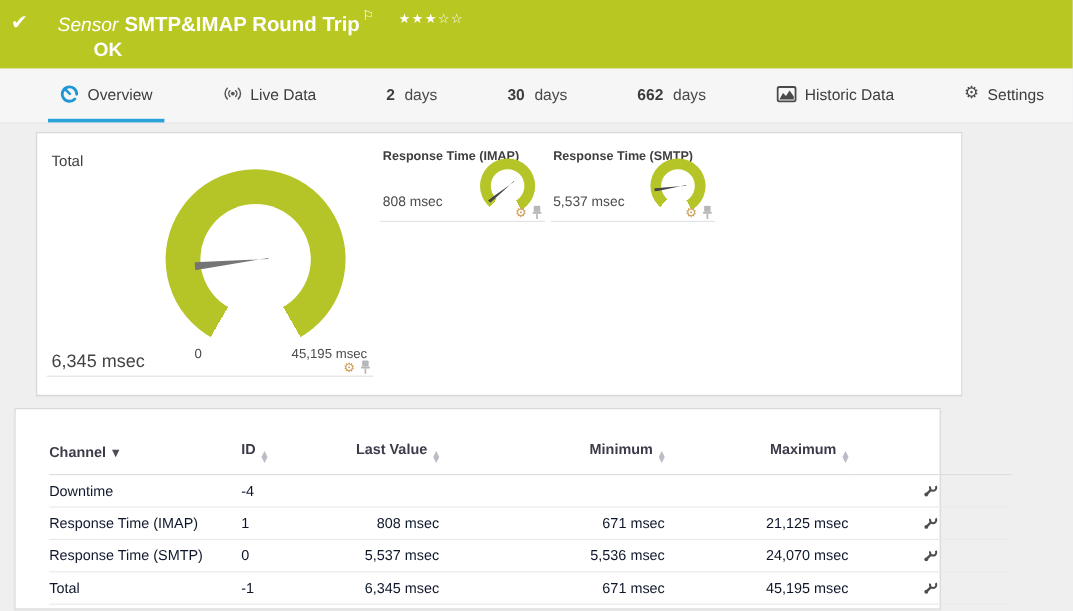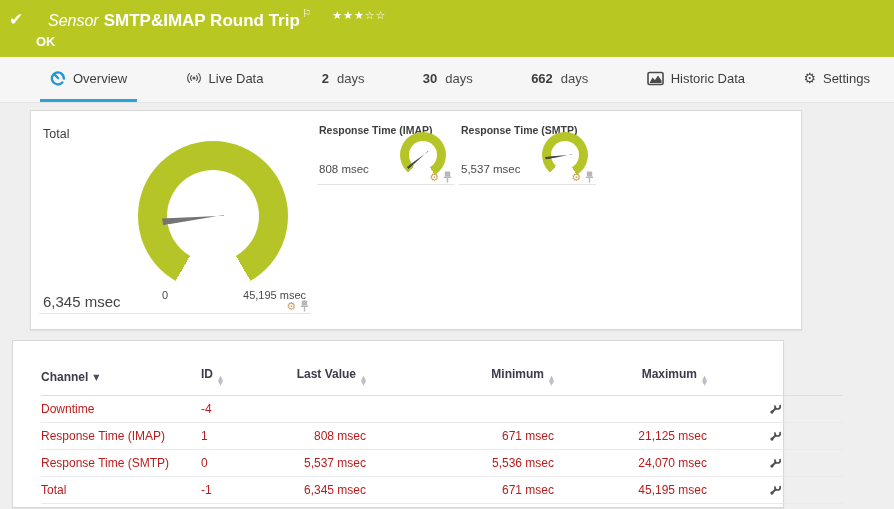--- a/index.html
+++ b/index.html
@@ -16,21 +16,21 @@
   .sensor-header {
     height:57px; background:#b8c722; color:#fff;
     position:relative; padding:7px 0 0 10px;
   }
   .hdr-check { position:absolute; left:9px; top:9px; font-size:17px; font-weight:bold; }
   .hdr-line1 { margin-left:38px; white-space:nowrap; }
   .hdr-kind { font-style:italic; font-size:16px; font-weight:300; }
   .hdr-title { font-size:17px; font-weight:bold; margin-left:5px; }
   .hdr-flag { font-size:11px; vertical-align:9px; margin-left:2px; }
   .hdr-stars { font-size:11px; vertical-align:7px; margin-left:16px; letter-spacing:1px; }
-  .hdr-status { margin-left:26px; margin-top:3px; font-size:13px; font-weight:bold; }
+  .hdr-status { margin-left:68px; margin-top:3px; font-size:16px; font-weight:bold; }
 
   
   .tabbar {
     height:46px; background:#f6f6f7; border-bottom:1px solid #e4e4e6;
     display:flex; align-items:stretch; padding:0 14px 0 40px;
     justify-content:space-between;
   }
   .tab {
     display:flex; align-items:center; gap:7px;
     padding:0 10px; font-size:13px; color:#3d3d3d; cursor:pointer;
@@ -92,21 +92,21 @@
   .tile-icons svg { display:block; cursor:pointer; }
 
   
   table { width:100%; border-collapse:collapse; table-layout:fixed; font-size:12px; }
   col.c-channel { width:160px; } col.c-id { width:85px; } col.c-last { width:80px; }
   col.c-min { width:188px; } col.c-max { width:153px; } col.c-act { width:136px; }
   th { font-weight:bold; color:#3b3b49; text-align:left; padding:6px 0 9px 0; cursor:pointer; white-space:nowrap; }
   th.num, td.num { text-align:right; }
   thead tr { border-bottom:1px solid #dedee2; }
   tbody tr { border-bottom:1px solid #eaeaec; height:27px; }
-  td { color:#b91c1c; padding:5px 0; white-space:nowrap; }
+  td { color:#0f172a; padding:5px 0; white-space:nowrap; }
   td.act { text-align:center; }
   .sort-single { color:#4d4d5a; font-size:8px; margin-left:5px; vertical-align:1px; }
   .sorts { display:inline-flex; flex-direction:column; margin-left:5px; vertical-align:-2px;
            font-size:6.5px; line-height:5px; color:#bcbcc6; }
   .act svg { vertical-align:middle; cursor:pointer; }
 </style>
 </head>
 <body>
 
 <header class="sensor-header">

